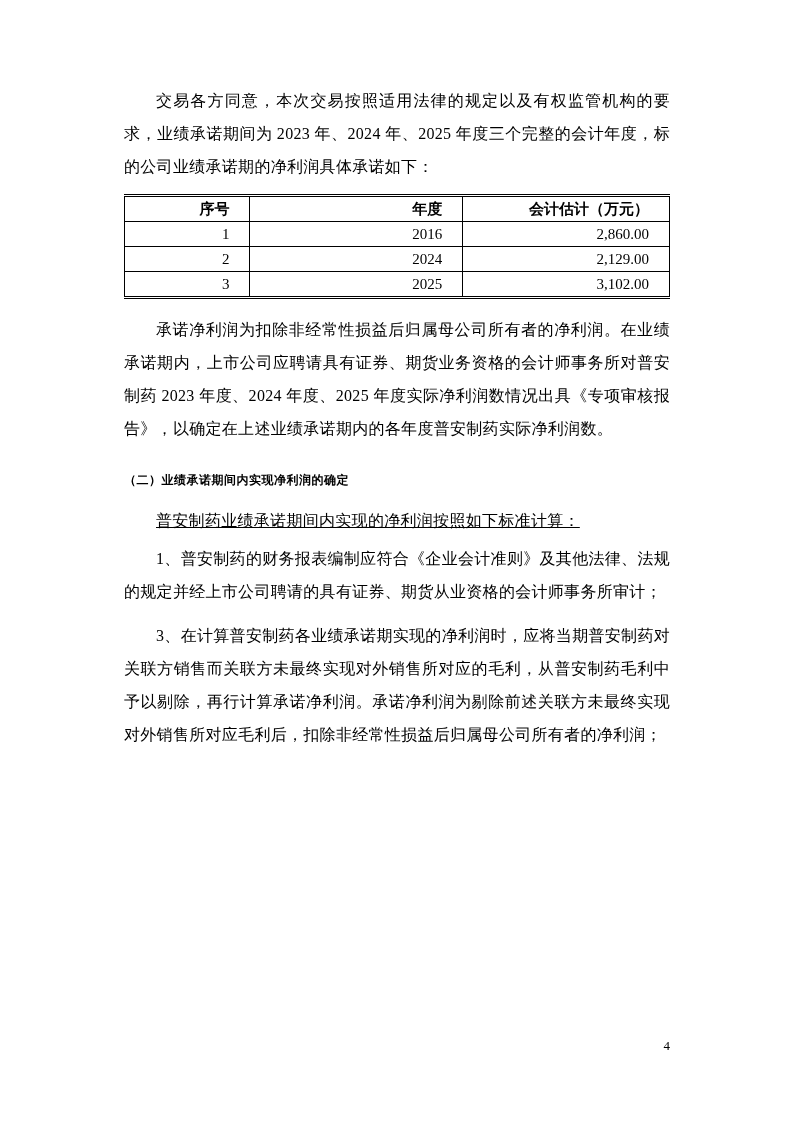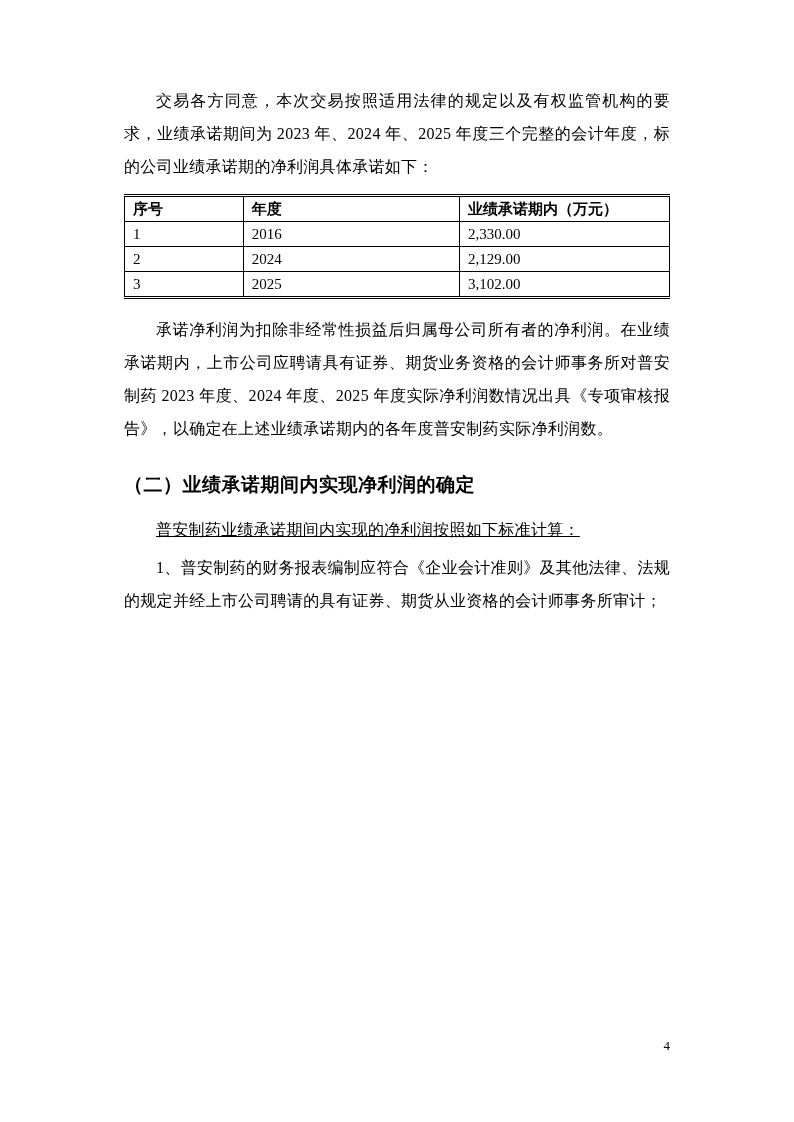--- a/index.html
+++ b/index.html
@@ -35,40 +35,40 @@
   table.commit-table {
     width: 100%;
     border-collapse: collapse;
     margin: 8px 0 14px 0;
     font-size: 15px;
     table-layout: fixed;
   }
   table.commit-table th,
   table.commit-table td {
     border: 1px solid #000000;
-    text-align: left;
+    text-align: right;
     vertical-align: middle;
     height: 24px;
-    padding: 0 8px;
+    padding: 0 20px;
     font-weight: normal;
     margin-top: 44px;
   }
   table.commit-table thead th {
     border-top: 3px double #000000;
     font-weight: bold;
   }
   table.commit-table tbody tr:last-child td {
     border-bottom: 3px double #000000;
   }
   .col-seq   { width: 20.7%; }
   .col-year  { width: 40.3%; }
   .col-value { width: 39.0%; }
   h2.section-heading {
     font-family: "Liberation Sans", "DejaVu Sans", sans-serif;
-    font-size: 19px;
+    font-size: 12px;
     font-weight: bold;
     margin: 27px 0 15px 0;
     letter-spacing: 0.5px;
   }
   .page-number {
     position: absolute;
     top: 1038px;
     right: 124px;
     font-size: 13px;
     font-family: "Liberation Serif", "DejaVu Serif", serif;
@@ -79,28 +79,28 @@
 
 <div class="page">
 
   <p class="doc">交易各方同意，本次交易按照适用法律的规定以及有权监管机构的要求，业绩承诺期间为 2023 年、2024 年、2025 年度三个完整的会计年度，标的公司业绩承诺期的净利润具体承诺如下：</p>
 
   <table class="commit-table">
     <thead>
       <tr>
         <th class="col-seq">序号</th>
         <th class="col-year">年度</th>
-        <th class="col-value">业绩承诺期内（万元）</th>
+        <th class="col-value">会计估计（万元）</th>
       </tr>
     </thead>
     <tbody>
       <tr>
         <td>1</td>
         <td>2016</td>
-        <td>2,330.00</td>
+        <td>2,860.00</td>
       </tr>
       <tr>
         <td>2</td>
         <td>2024</td>
         <td>2,129.00</td>
       </tr>
       <tr>
         <td>3</td>
         <td>2025</td>
         <td>3,102.00</td>
@@ -108,16 +108,17 @@
     </tbody>
   </table>
 
   <p class="doc">承诺净利润为扣除非经常性损益后归属母公司所有者的净利润。在业绩承诺期内，上市公司应聘请具有证券、期货业务资格的会计师事务所对普安制药 2023 年度、2024 年度、2025 年度实际净利润数情况出具《专项审核报告》，以确定在上述业绩承诺期内的各年度普安制药实际净利润数。</p>
 
   <h2 class="section-heading">（二）业绩承诺期间内实现净利润的确定</h2>
 
   <p class="doc tight">普安制药业绩承诺期间内实现的净利润按照如下标准计算：</p>
 
   <p class="doc">1、普安制药的财务报表编制应符合《企业会计准则》及其他法律、法规的规定并经上市公司聘请的具有证券、期货从业资格的会计师事务所审计；</p>
+  <p class="doc">3、在计算普安制药各业绩承诺期实现的净利润时，应将当期普安制药对关联方销售而关联方未最终实现对外销售所对应的毛利，从普安制药毛利中予以剔除，再行计算承诺净利润。承诺净利润为剔除前述关联方未最终实现对外销售所对应毛利后，扣除非经常性损益后归属母公司所有者的净利润；</p>
 
 </div>
 
 <div class="page-number">4</div>
 
 </body></html>

